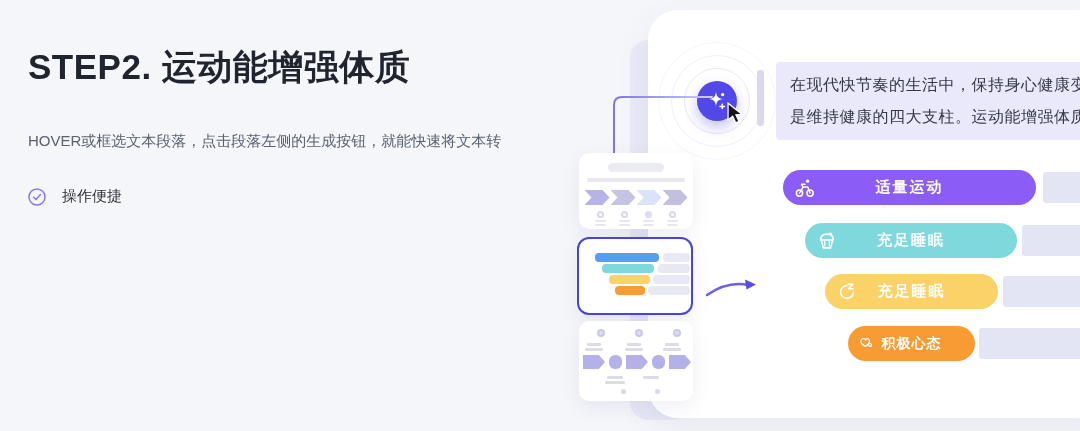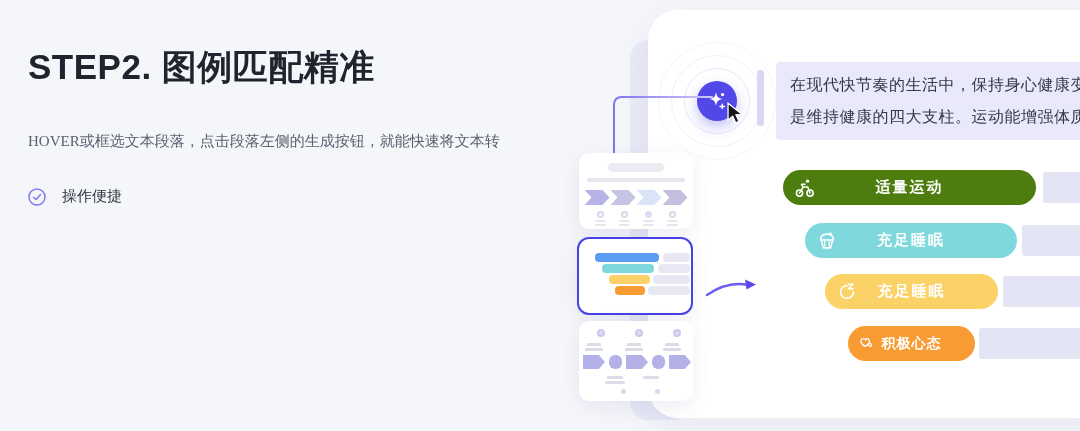--- a/index.html
+++ b/index.html
@@ -4,21 +4,21 @@
 <style>
   * { margin:0; padding:0; box-sizing:border-box; }
   html,body { width:1080px; height:431px; }
   body { font-family:"Liberation Sans","DejaVu Sans",sans-serif; }
   .page { position:relative; width:1080px; height:431px; background:#f5f6fa; overflow:hidden; }
 
   
   .left { position:absolute; left:28px; top:44px; width:440px; z-index:4; }
   .title { font-size:35px; font-weight:800; color:#20242f; letter-spacing:.5px; }
   .desc { margin-top:37px; font-size:15px; line-height:26px; color:#5a6170; }
-  .desc span { display:block; white-space:nowrap;font-family:Liberation Serif, serif; }
+  .desc span { display:block; white-space:nowrap; }
   .features { margin-top:33px; display:grid; grid-template-columns:249px auto; row-gap:30px; }
   .feature { display:flex; align-items:center; gap:16px; font-size:15px; color:#2c313c; }
   .check-ic { width:18px; height:18px; flex:0 0 18px; }
 
   
   .backstrip { position:absolute; left:630px; top:40px; width:60px; height:380px;
                background:#e9eaf6; border-radius:18px; z-index:1; }
   .card { position:absolute; left:648px; top:10px; right:-40px; height:408px;
           background:#ffffff; border-radius:30px; z-index:2;
           box-shadow:0 12px 34px rgba(90,90,150,.08); }
@@ -88,21 +88,21 @@
   .t3 .mdot { position:absolute; width:5px; height:5px; background:#d9d8ee; border-radius:50%; }
 
   .swoosh { position:absolute; left:704px; top:276px; width:58px; height:24px; z-index:3; }
 </style>
 </head>
 <body>
 
 <div class="page">
 
   <div class="left">
-    <div class="title">STEP2. 图例匹配精准</div>
+    <div class="title">STEP2. 运动能增强体质</div>
     <div class="desc">
       <span>HOVER或框选文本段落，点击段落左侧的生成按钮，就能快速将文本转</span>
     </div>
     <div class="features">
       <div class="feature">
         <svg class="check-ic" viewBox="0 0 18 18">
             <circle cx="9" cy="9" r="8" fill="none" stroke="#8677f0" stroke-width="1.5"></circle>
             <path d="M5.5 9.2 L8 11.5 L12.5 6.5" fill="none" stroke="#8677f0" stroke-width="1.5" stroke-linecap="round" stroke-linejoin="round"></path>
           </svg>
         <span>操作便捷</span>
@@ -129,21 +129,21 @@
       <path d="M1 1 L1 15.5 L5 12.3 L7.6 18 L10.4 16.7 L7.8 11 L13 10.6 Z" fill="#15151a" stroke="#fff" stroke-width="1.1"></path>
     </svg>
 
     <div class="sel-bar"></div>
 
     <div class="highlight">
       <span>在现代快节奏的生活中，保持身心健康变得</span>
       <span>是维持健康的四大支柱。运动能增强体质，</span>
     </div>
 
-    <div class="bar b1" style="background-color: #4d7c0f;">
+    <div class="bar b1" style="background-color: #8b5cf6;">
       <svg viewBox="0 0 24 24">
         <circle cx="6" cy="17.5" r="3.4" fill="none" stroke="#fff" stroke-width="1.7"></circle>
         <circle cx="17.5" cy="17.5" r="3.4" fill="none" stroke="#fff" stroke-width="1.7"></circle>
         <path d="M6 17.5 L10 11 L15 11 L17.5 17.5 M10 11 L8.2 8 L12 8" fill="none" stroke="#fff" stroke-width="1.7" stroke-linecap="round" stroke-linejoin="round"></path>
         <circle cx="14.8" cy="4.6" r="1.8" fill="#fff"></circle>
       </svg>
       <span>适量运动</span>
     </div>
     <div class="bar-box x1"></div>
 

